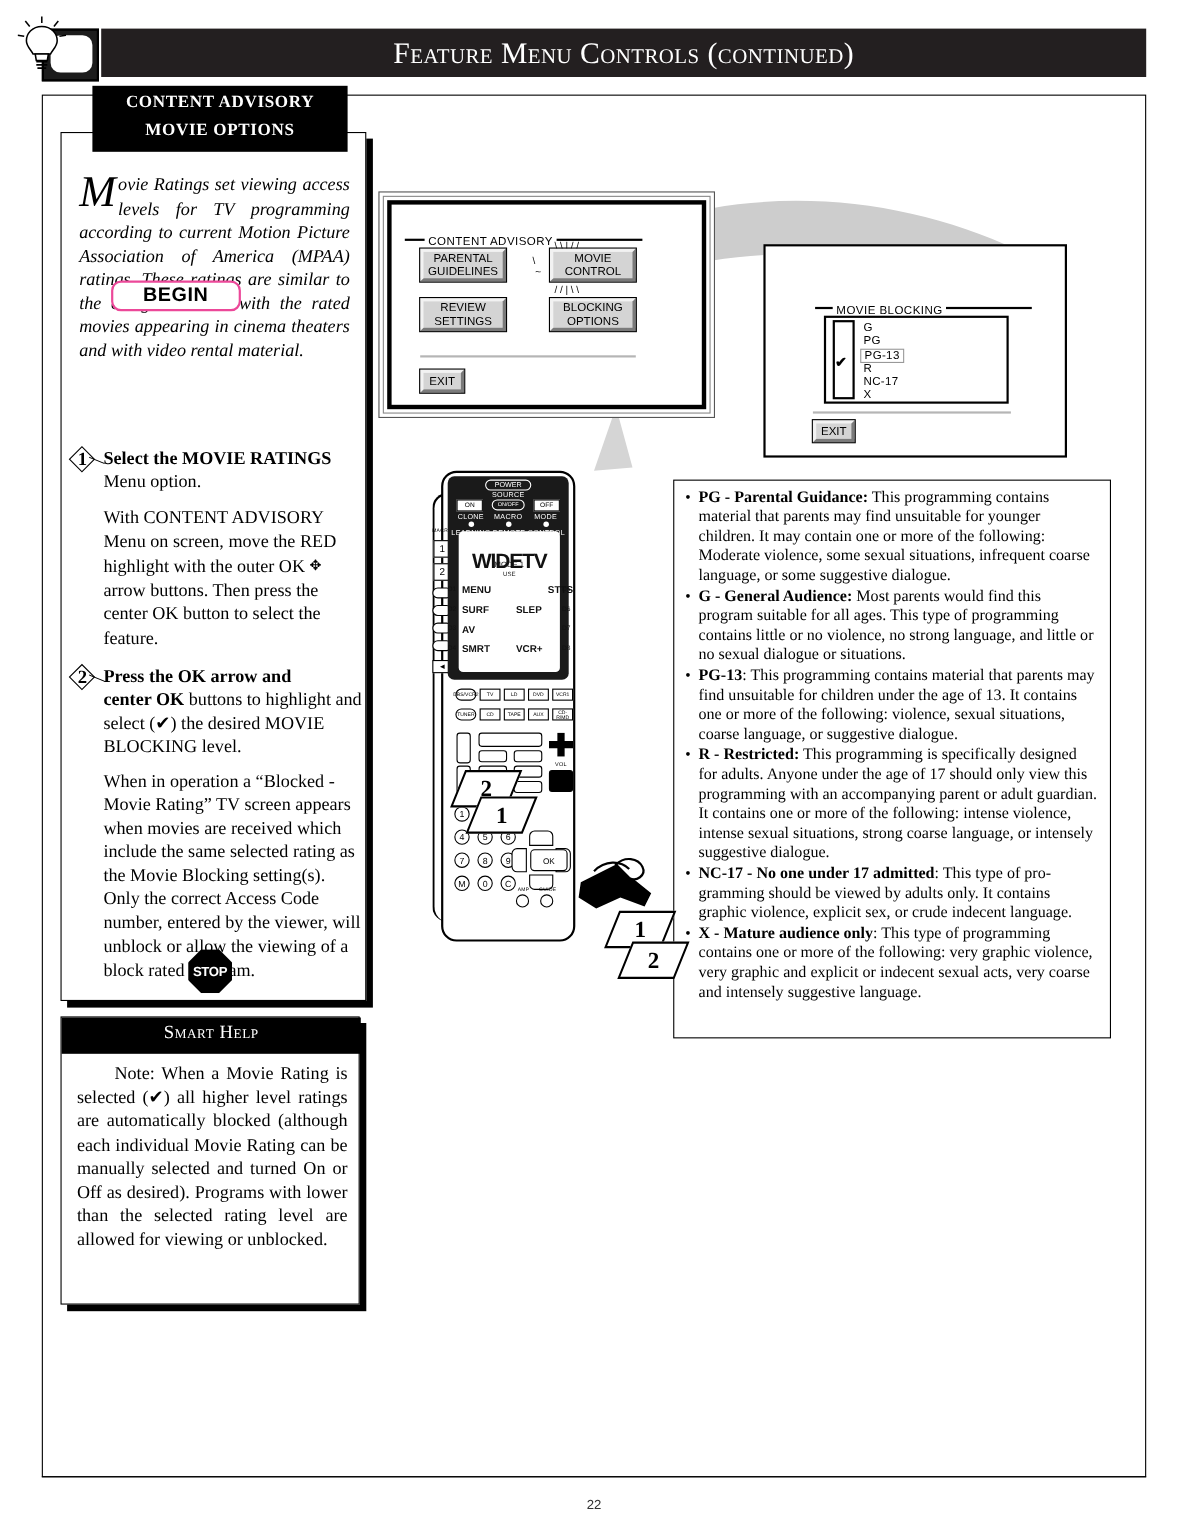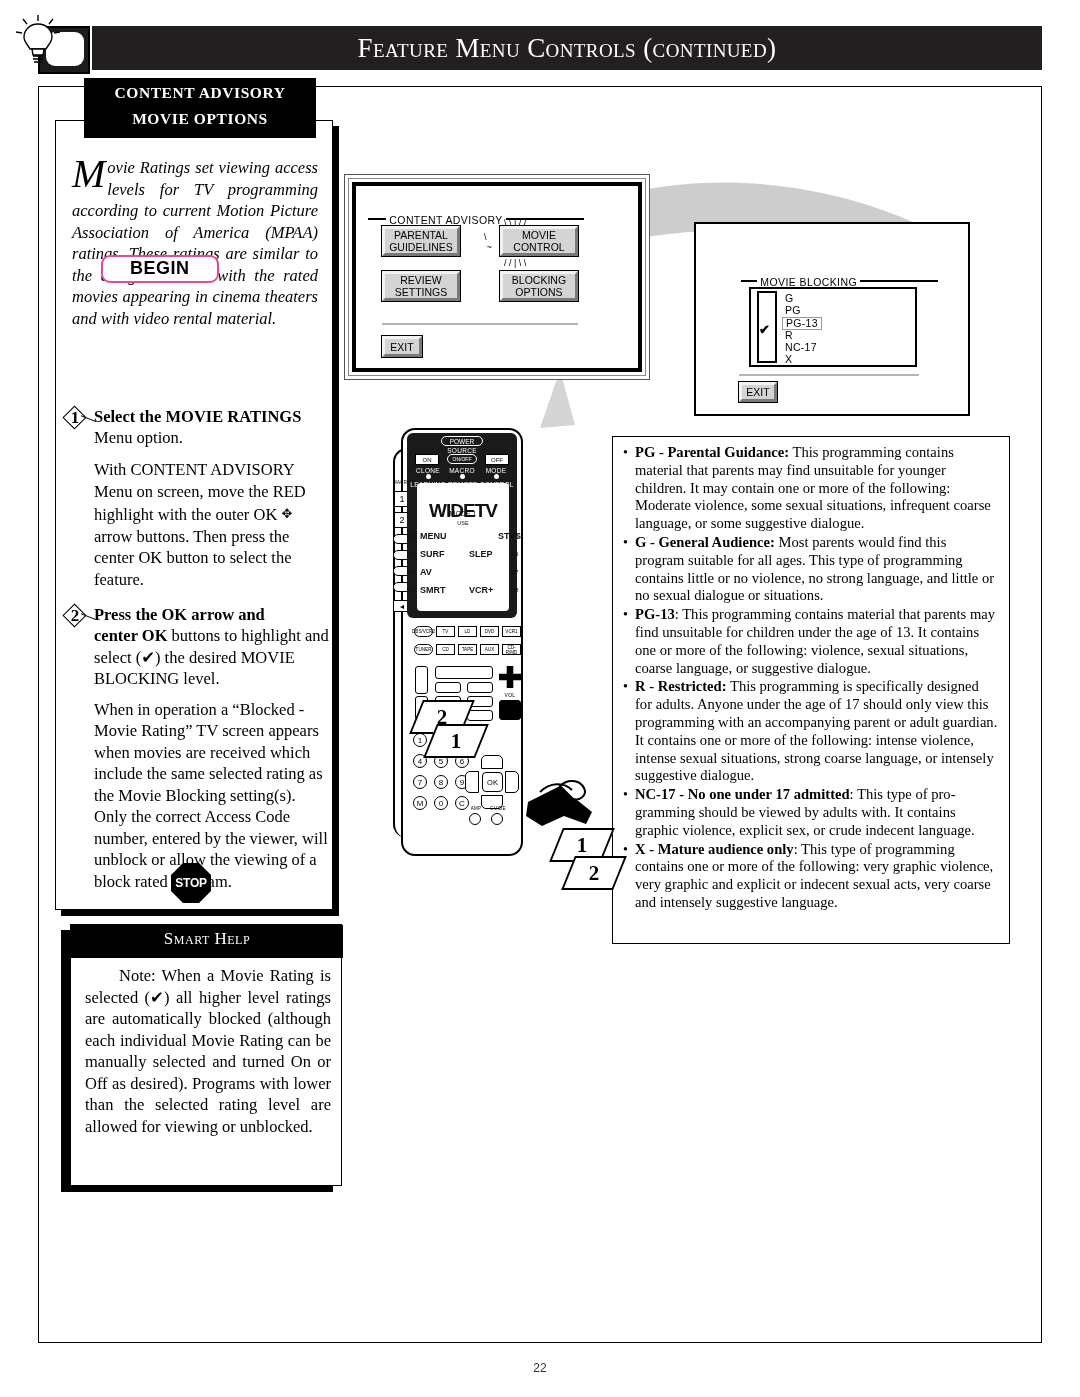--- a/index.html
+++ b/index.html
@@ -113,21 +113,21 @@
     font-family:"Liberation Sans", sans-serif; font-weight:bold; font-size:12px;
     letter-spacing:-.3px;
   }
 
   
   .help-shadow {
     position:absolute; left:61px; top:930px; width:272px; height:262px; background:#000;
   }
   .help-panel {
     position:absolute; left:55px; top:924px; width:272px; height:262px;
-    border:1px solid #000; background:#fff;margin-left:15px;
+    border:1px solid #000; background:#fff;
   }
   .help-hdr {
     position:absolute; left:0; top:0; width:272px; height:33px; background:#000;
   }
   .help-hdr-title {
     position:absolute; left:0; top:4px; width:272px; text-align:center;
     color:#fff; font-size:17px; letter-spacing:.5px;
   }
   .bulb { position:absolute; left:16px; top:14px; width:44px; height:50px; z-index:7; }
   .help-text {
@@ -252,21 +252,21 @@
     font-size:8px; display:flex; align-items:center; justify-content:center;
     background:#fff;
   }
   .tp-btn {
     position:absolute; border:1.5px solid #000; border-radius:3px; background:#fff;
   }
   .okpad {
     position:absolute; left:72px; top:327px; width:54px; height:54px;
   }
   .ok-center {
-    position:absolute; left:17px; top:17px; width:21px; height:20px;
+    position:absolute; left:17px; top:17px; width:34px; height:20px;
     border:1.6px solid #000; border-radius:4px; background:#fff;
     font-family:"Liberation Sans", sans-serif; font-size:7.5px;
     display:flex; align-items:center; justify-content:center;
   }
   .ok-arm {
     position:absolute; border:1.5px solid #000; background:#fff;
   }
 
   .callout {
     position:absolute; width:52px; height:34px;
@@ -667,21 +667,21 @@
     <div class="rate-li">
       <b>G - General Audience:</b><span> Most parents would find this program suitable for all ages. This type of programming contains little or no violence, no strong language, and little or no sexual dialogue or situations.</span>
     </div>
     <div class="rate-li">
       <b>PG-13</b><span>: This programming contains material that parents may find unsuitable for children under the age of 13. It contains one or more of the following: violence, sexual situations, coarse language, or suggestive dialogue.</span>
     </div>
     <div class="rate-li">
       <b>R - Restricted:</b><span>  This programming is specifically designed for adults. Anyone under the age of 17 should only view this programming with an accompanying parent or adult guardian. It contains one or more of the following: intense violence, intense sexual situations, strong coarse language, or intensely suggestive dialogue.</span>
     </div>
     <div class="rate-li">
-      <b>NC-17 - No one under 17 admitted</b><span>: This type of pro-gramming should be viewed by adults with. It contains graphic violence, explicit sex, or crude indecent language.</span>
+      <b>NC-17 - No one under 17 admitted</b><span>: This type of pro-gramming should be viewed by adults only. It contains graphic violence, explicit sex, or crude indecent language.</span>
     </div>
     <div class="rate-li">
       <b>X - Mature audience only</b><span>: This type of programming contains one or more of the following: very graphic violence, very graphic and explicit or indecent sexual acts, very coarse and intensely suggestive language.</span>
     </div>
   </div>
 
   <div class="foot-rule"></div>
   <div class="page-num">22</div>
 
 </div>

